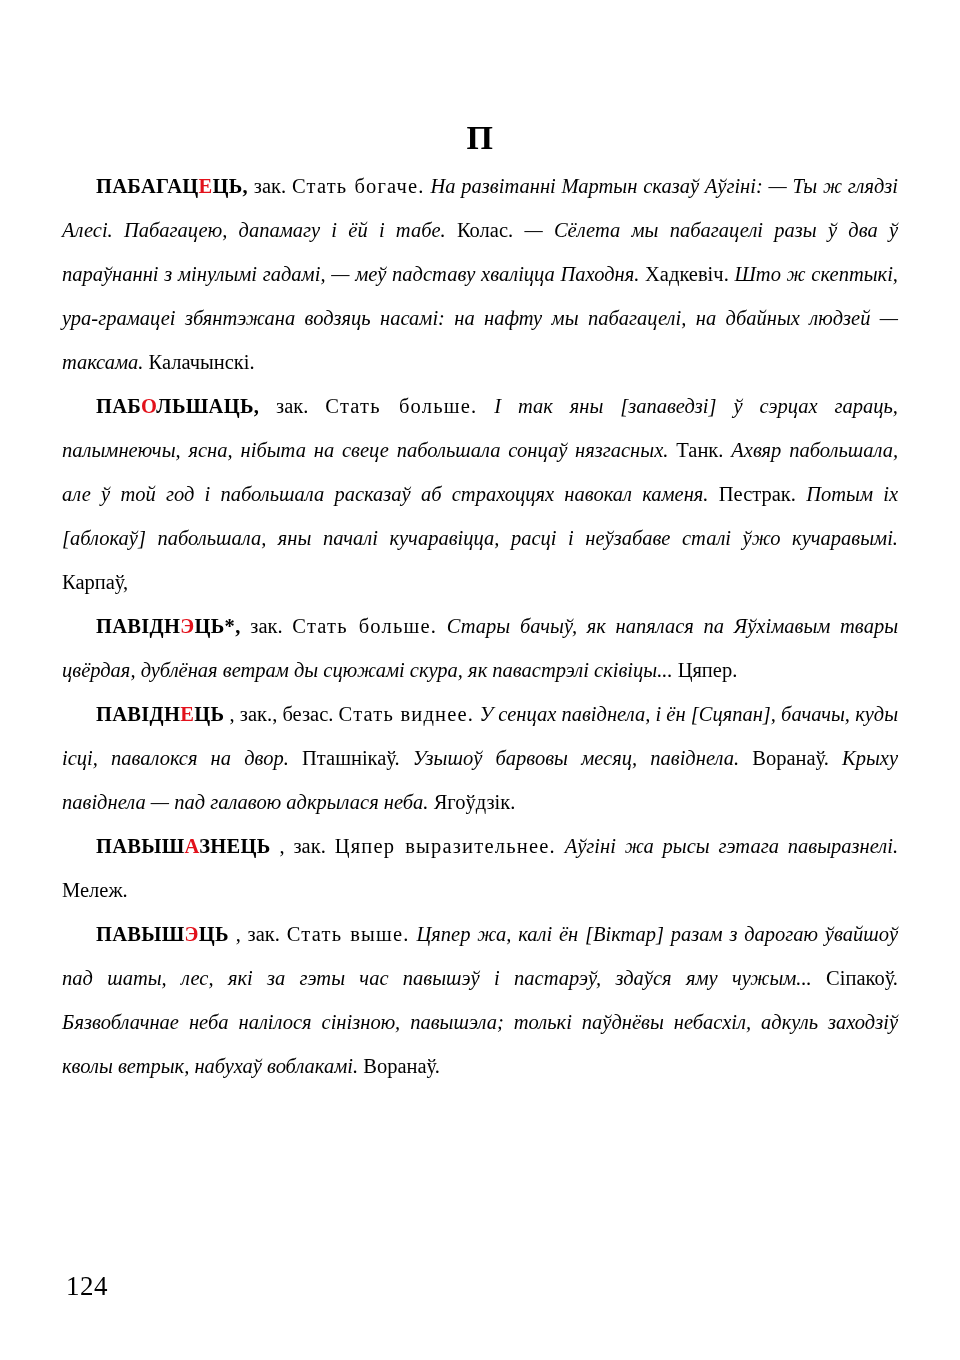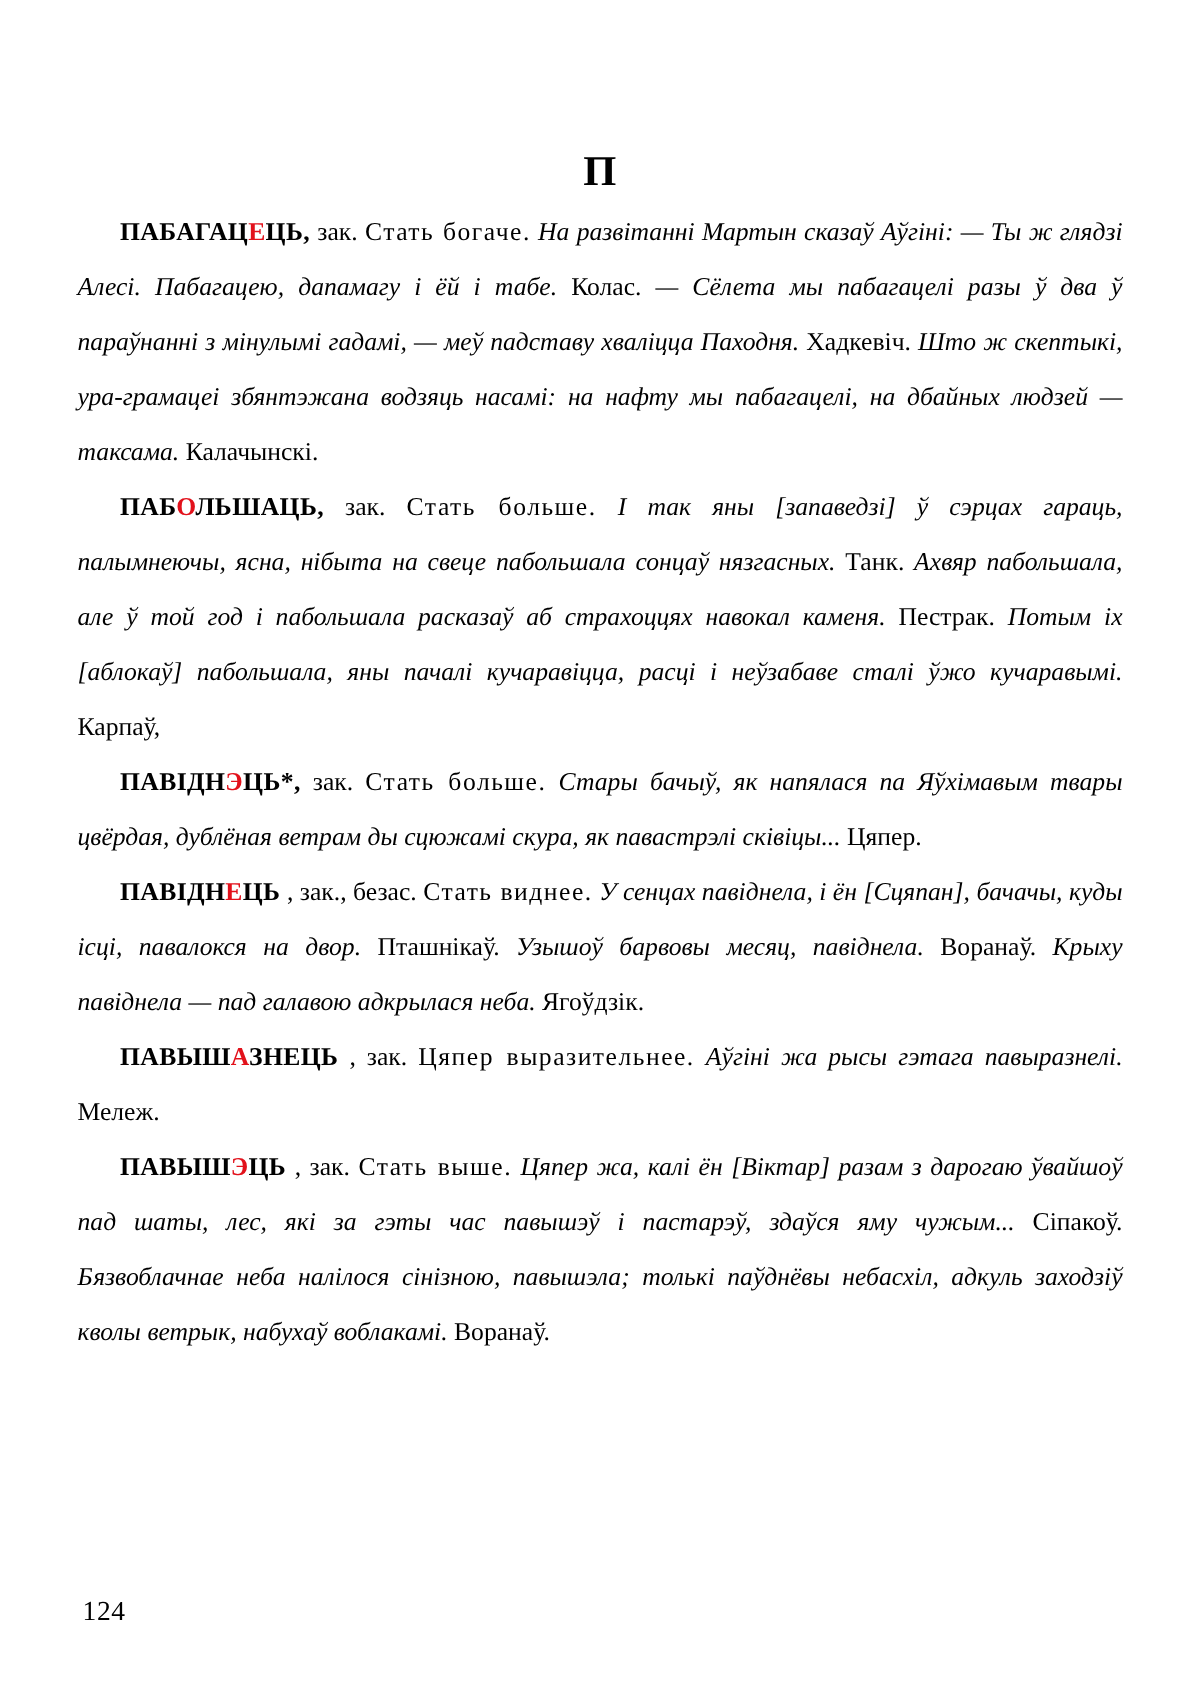--- a/index.html
+++ b/index.html
@@ -62,21 +62,21 @@
   .quote {
     font-style: italic;
   }
   .src {
     font-style: normal;
   }
   .page-number {
     position: absolute;
     left: 66px;
     bottom: 58px;
-    font-size: 22px;
+    font-size: 27px;
     font-family: "Liberation Serif", "DejaVu Serif", serif;
     letter-spacing: 0.5px;
   }
 </style>
 </head>
 <body>
 
 <div class="page">
 
   <div class="section-letter">П</div>

